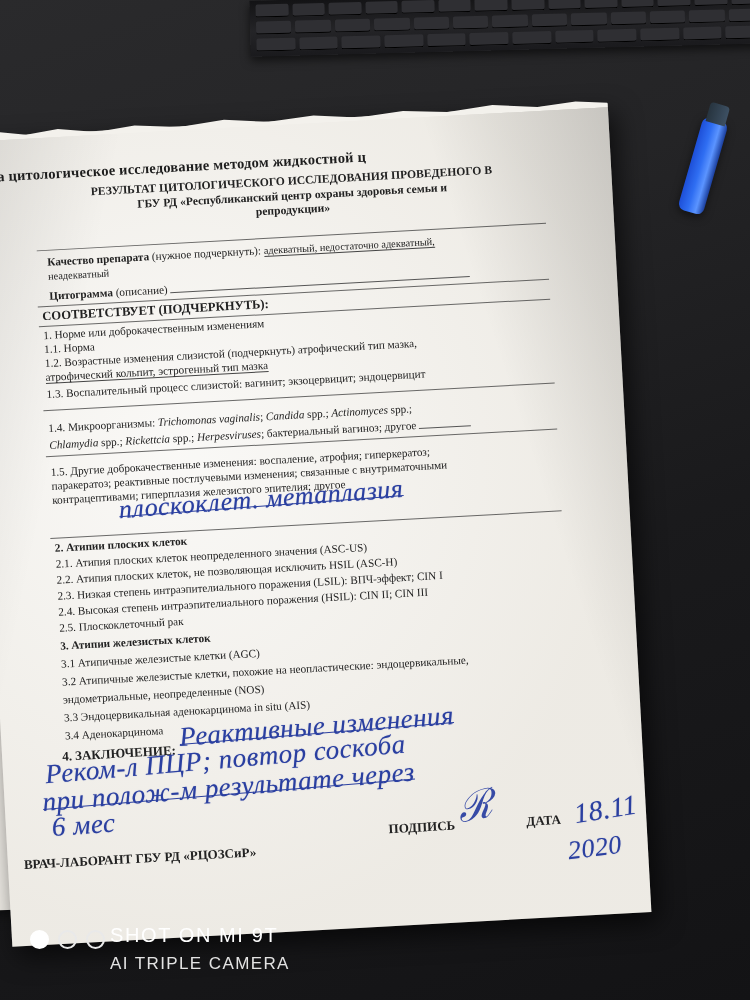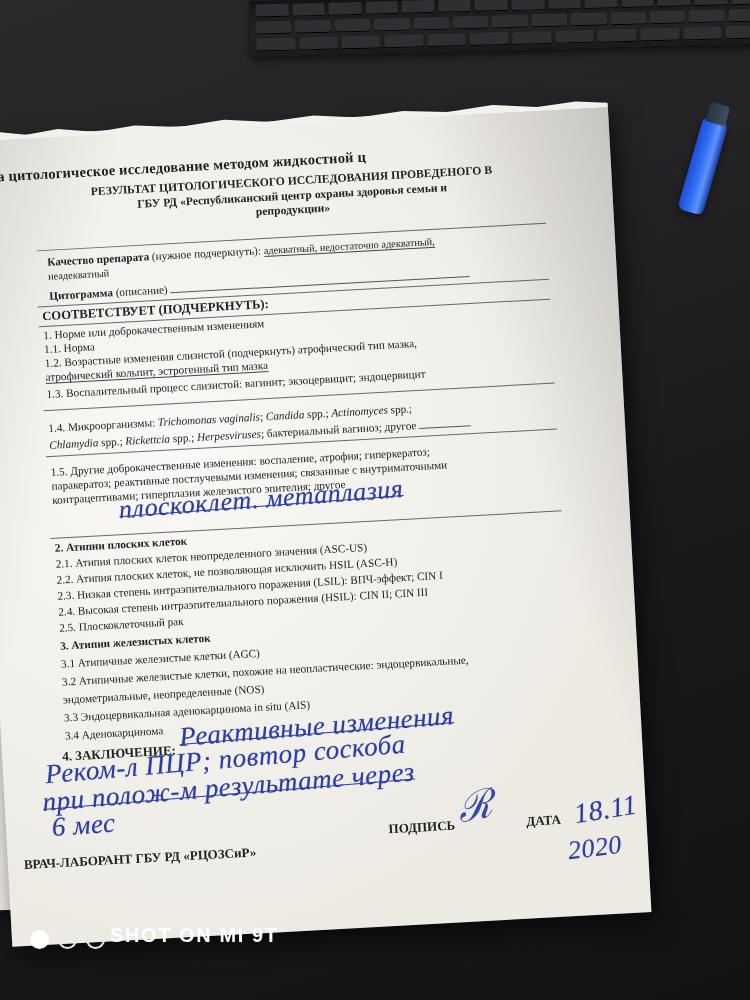--- a/index.html
+++ b/index.html
@@ -112,21 +112,21 @@
     font-family:"Liberation Serif",serif;transform:rotate(-8deg);opacity:.9;
   }
 
   
   .wm{position:absolute;left:0;right:0;bottom:0;height:86px;}
   .dots{position:absolute;left:30px;top:16px;display:flex;align-items:center;gap:9px;}
   .dot{width:15px;height:15px;border-radius:50%;border:2px solid #e9e9e9;}
   .dot.filled{background:#fff;border-color:#fff;}
   .wm-t1{
     position:absolute;left:110px;top:10px;color:#fff;font-size:20px;
-    font-family:"Liberation Sans",sans-serif;letter-spacing:1.6px;font-weight:700;
+    font-family:"Liberation Sans",sans-serif;letter-spacing:1.6px;font-weight:400;
   }
   .wm-t2{
     position:absolute;left:110px;top:40px;color:#e3e3e3;font-size:17px;
     font-family:"Liberation Sans",sans-serif;letter-spacing:1.4px;
   }
 </style>
 </head>
 <body>
 
 <div id="scene">
@@ -343,15 +343,16 @@
     </div>
   </div>
 
   <div class="wm">
     <div class="dots">
       <span class="dot filled"></span>
       <span class="dot"></span>
       <span class="dot"></span>
     </div>
     <div class="wm-t1">SHOT ON MI 9T</div>
+    <div class="wm-t2">AI TRIPLE CAMERA</div>
   </div>
 
 </div>
 
 </body></html>

